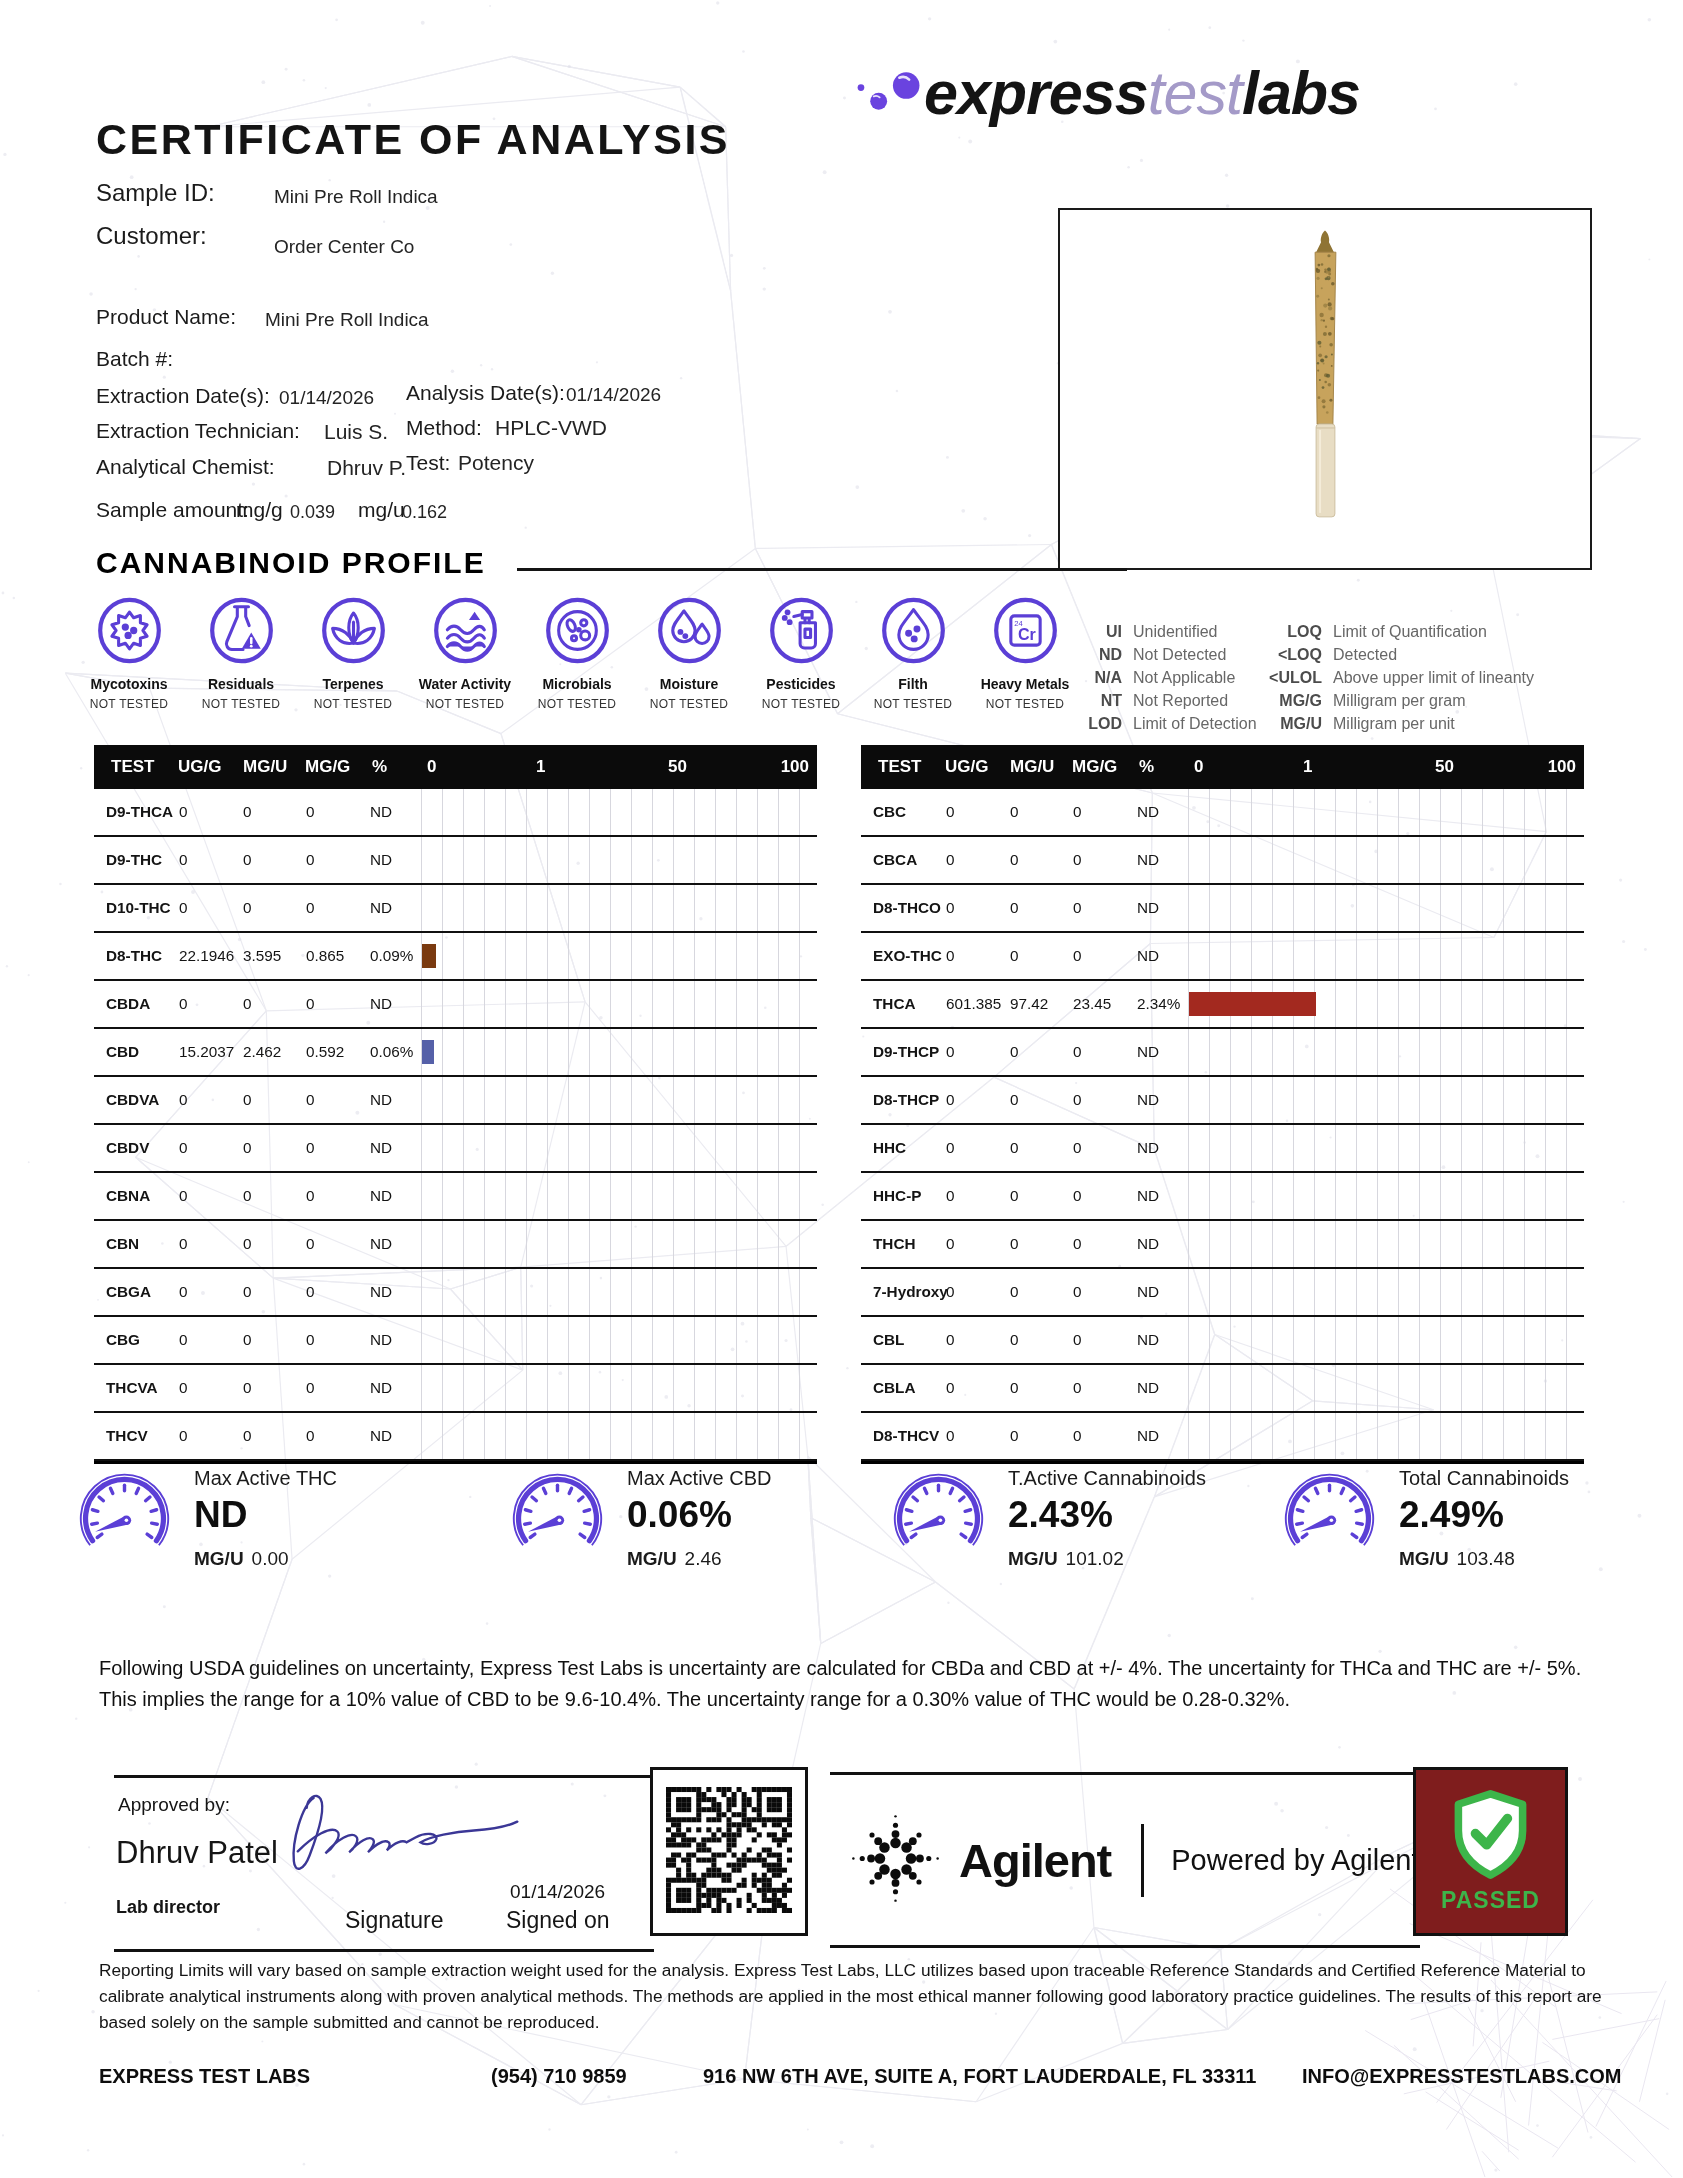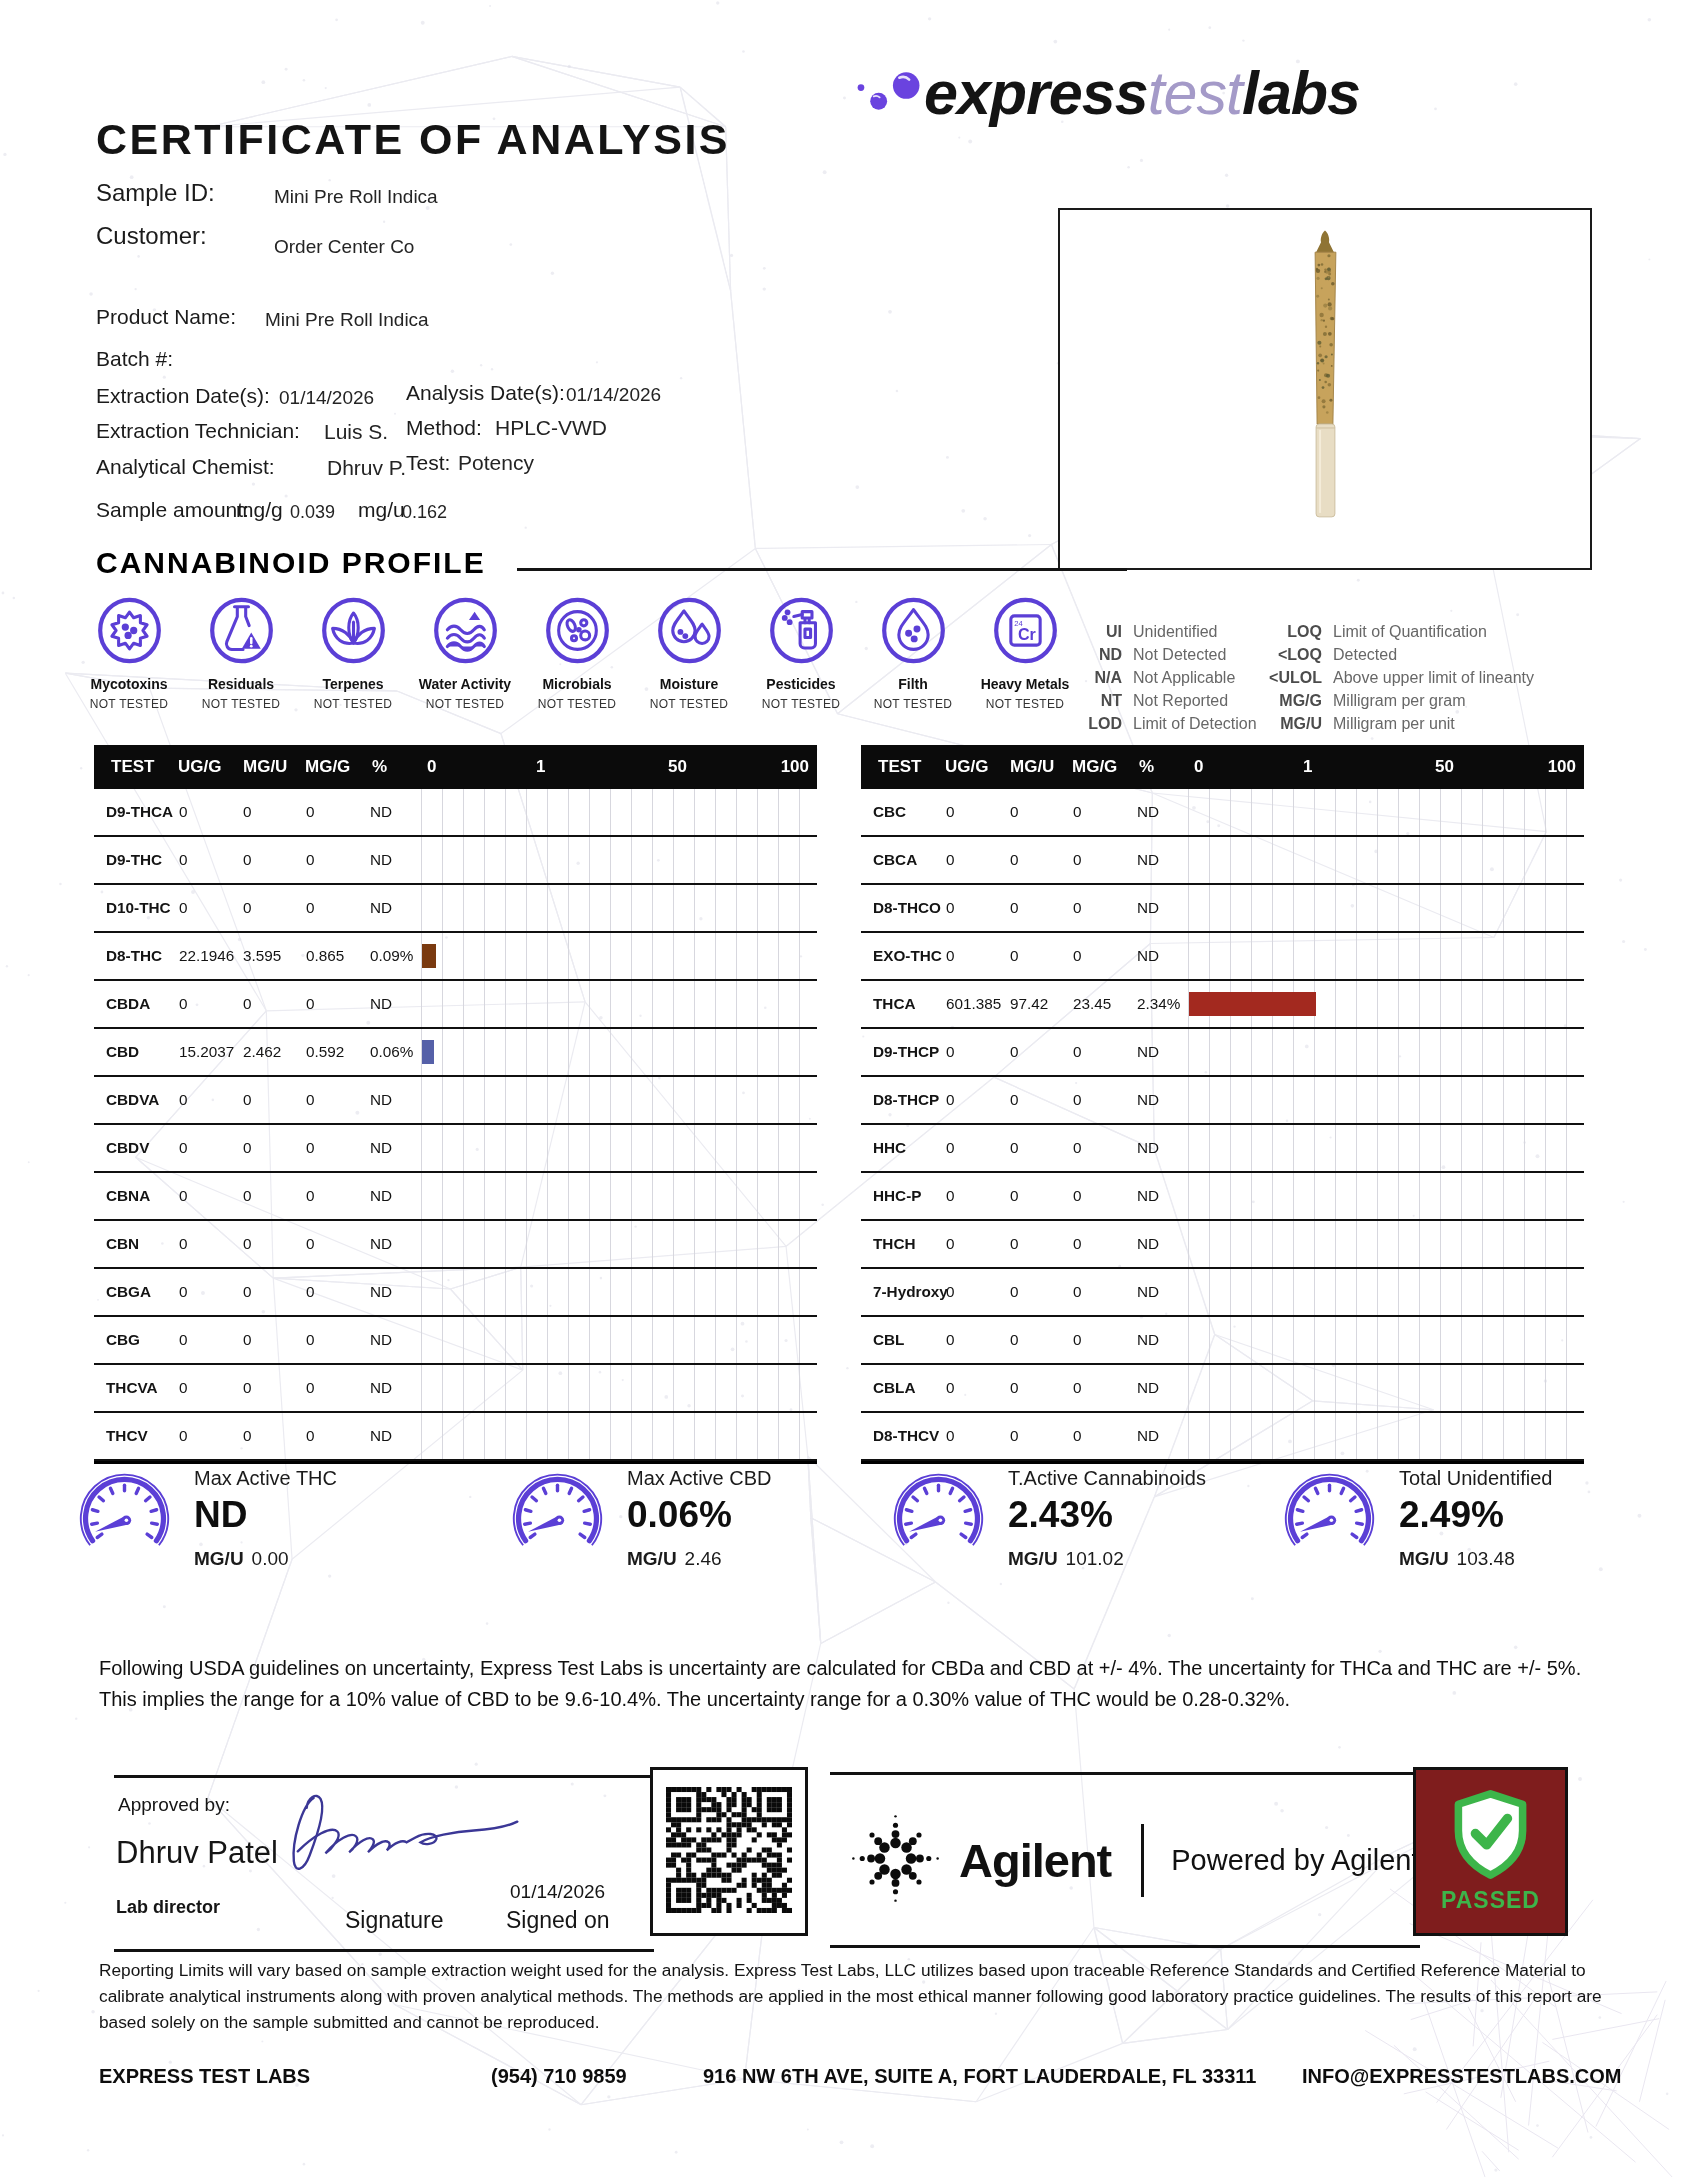--- a/index.html
+++ b/index.html
@@ -1183,21 +1183,21 @@
             <line x1="62.3" y1="25.7" x2="64.8" y2="20.3" stroke="#5b3fd6" stroke-width="3.6" stroke-linecap="round"></line>
             <line x1="72.2" y1="33.4" x2="76.8" y2="29.5" stroke="#5b3fd6" stroke-width="3.6" stroke-linecap="round"></line>
             <line x1="78.0" y1="44.5" x2="83.8" y2="42.9" stroke="#5b3fd6" stroke-width="3.6" stroke-linecap="round"></line>
             <line x1="78.6" y1="57.0" x2="84.5" y2="58.1" stroke="#5b3fd6" stroke-width="3.6" stroke-linecap="round"></line>
             <line x1="73.8" y1="68.6" x2="78.7" y2="72.1" stroke="#5b3fd6" stroke-width="3.6" stroke-linecap="round"></line>
   <path d="M19 66 L50.5 49.5 L54 58.5 Z" fill="#5b3fd6"></path>
   <circle cx="52" cy="54" r="5" fill="#5b3fd6"></circle>
             <circle cx="52" cy="54" r="1.9" fill="#fff"></circle>
  </svg></span>
   <div class="gtext">
-   <div class="glabel">Total Unidentified</div>
+   <div class="glabel">Total Cannabinoids</div>
    <div class="gvalue">2.49%</div>
    <div class="gunit"><b>MG/U</b><span>103.48</span></div>
   </div>
       </div>
     </div>
 
   <div class="uncertainty">Following USDA guidelines on uncertainty, Express Test Labs is uncertainty are calculated for CBDa and CBD at +/- 4%. The uncertainty for THCa and THC are +/- 5%. This implies the range for a 10% value of CBD to be 9.6-10.4%. The uncertainty range for a 0.30% value of THC would be 0.28-0.32%.</div>
 
   <div class="approve-box">
     <div class="ap-by">Approved by:</div>

